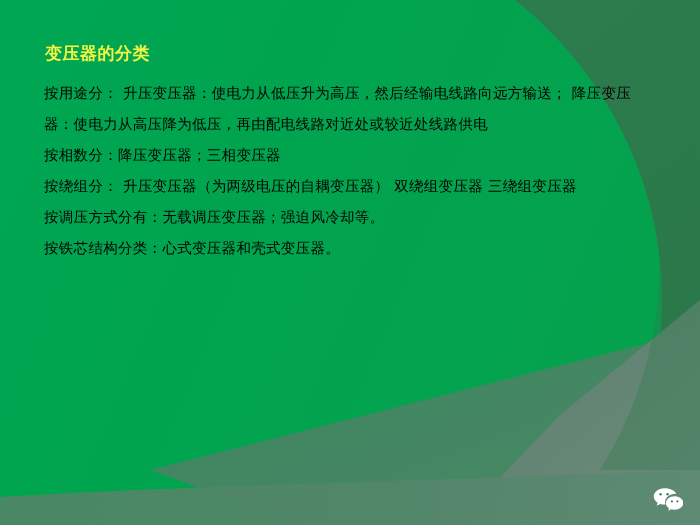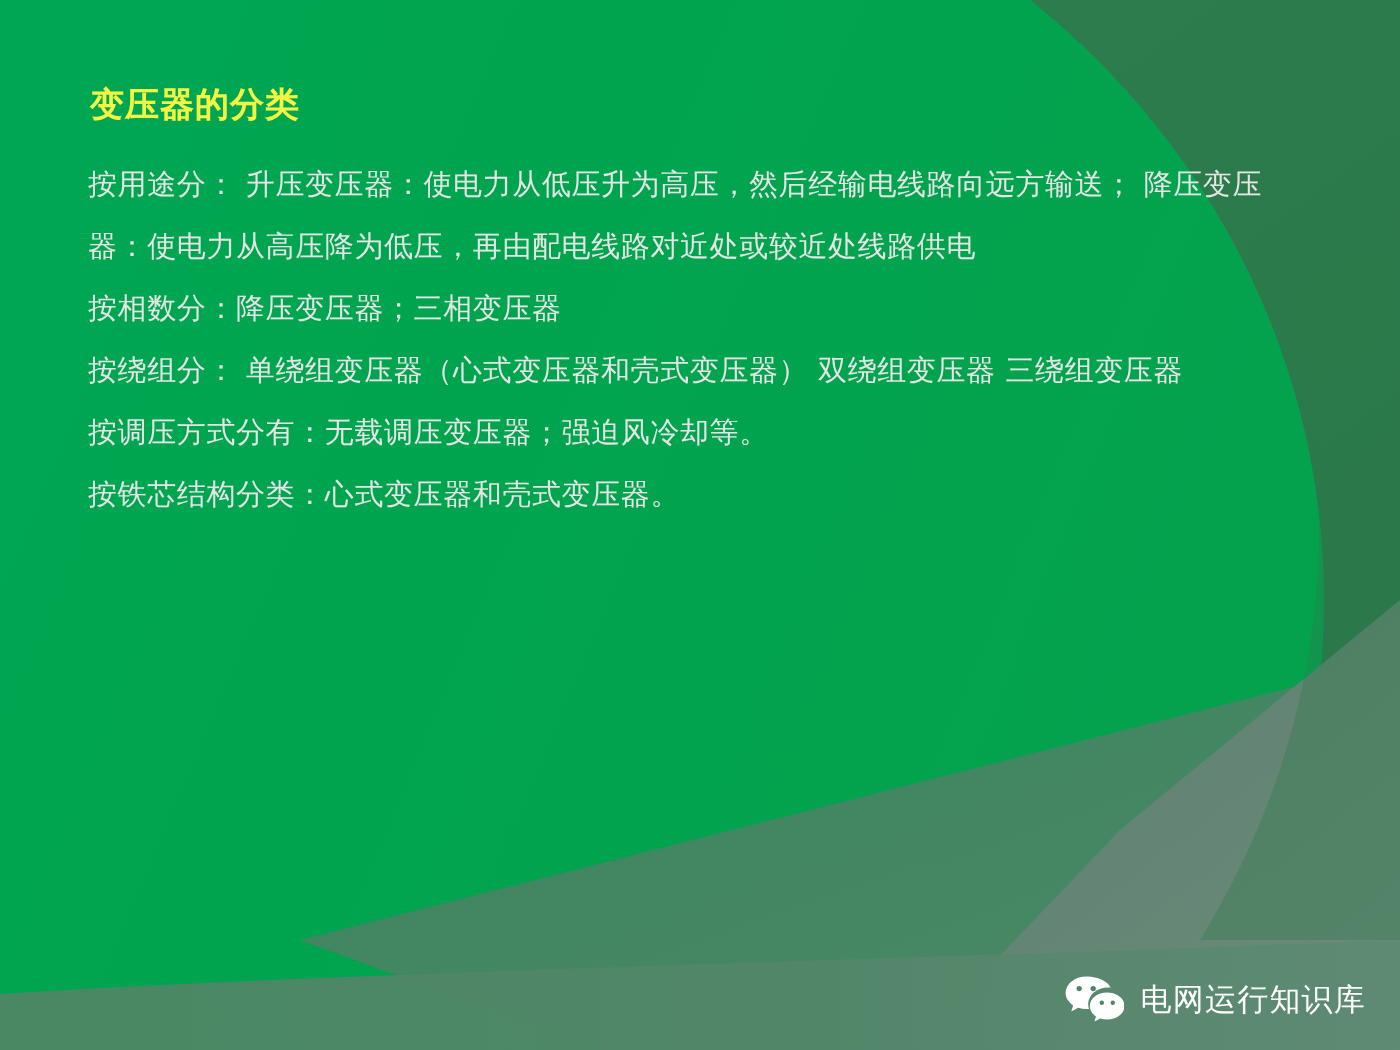--- a/index.html
+++ b/index.html
@@ -53,21 +53,21 @@
 
   .body-block {
     position: absolute;
     left: 44px;
     top: 78px;
     width: 615px;
   }
 
   .para {
     font-size: 14.5px;
-    color: #e5e5e5;
+    color: #000000;
     line-height: 31px;
     margin: 0;
     letter-spacing: 0.3px;
     text-align: left;
   }
 
   
   .footer-mark {
     position: absolute;
     right: 17px;
@@ -133,21 +133,21 @@
     <path d="M640,150 C 672,240 668,360 600,470 L700,470 L700,120 Z" fill="#2a7a4a" opacity="0.35"></path>
   </svg>
 
   <div class="content">
 
     <div class="slide-title">变压器的分类</div>
 
     <div class="body-block">
       <p class="para">按用途分： 升压变压器：使电力从低压升为高压，然后经输电线路向远方输送； 降压变压器：使电力从高压降为低压，再由配电线路对近处或较近处线路供电</p>
       <p class="para">按相数分：降压变压器；三相变压器</p>
-      <p class="para">按绕组分： 单绕组变压器（心式变压器和壳式变压器） 双绕组变压器 三绕组变压器</p>
+      <p class="para">按绕组分： 升压变压器（为两级电压的自耦变压器） 双绕组变压器 三绕组变压器</p>
       <p class="para">按调压方式分有：无载调压变压器；强迫风冷却等。</p>
       <p class="para">按铁芯结构分类：心式变压器和壳式变压器。</p>
     </div>
 
     <div class="footer-mark">
       <span>
         <svg class="wechat-icon" viewBox="0 0 30 26" aria-hidden="true">
 
           <path d="M11.3 1.2 C5.3 1.2 0.8 5.0 0.8 9.4 c0 2.5 1.5 4.8 3.8 6.3
                    l-1.0 3.0 3.5 -1.8 c1.3 0.4 2.7 0.6 4.2 0.6 0.4 0 0.8 0 1.2 -0.05
@@ -156,17 +156,16 @@
           <circle cx="7.6" cy="7.3" r="1.32" fill="#4e8468"></circle>
           <circle cx="14.6" cy="7.3" r="1.32" fill="#4e8468"></circle>
 
           <path d="M21.6 9.2 C16.6 9.2 12.9 12.3 12.9 16.0 c0 2.1 1.2 4.0 3.1 5.2
                    l-0.8 2.5 2.9 -1.5 c1.1 0.3 2.3 0.5 3.5 0.5 5.0 0 8.7 -3.1 8.7 -6.7
                    S26.6 9.2 21.6 9.2 Z" fill="#ffffff"></path>
           <circle cx="18.9" cy="14.4" r="1.1" fill="#4e8468"></circle>
           <circle cx="24.4" cy="14.4" r="1.1" fill="#4e8468"></circle>
         </svg>
       </span>
-      <span class="footer-text">电网运行知识库</span>
     </div>
 
   </div>
 </div>
 
 </body></html>

